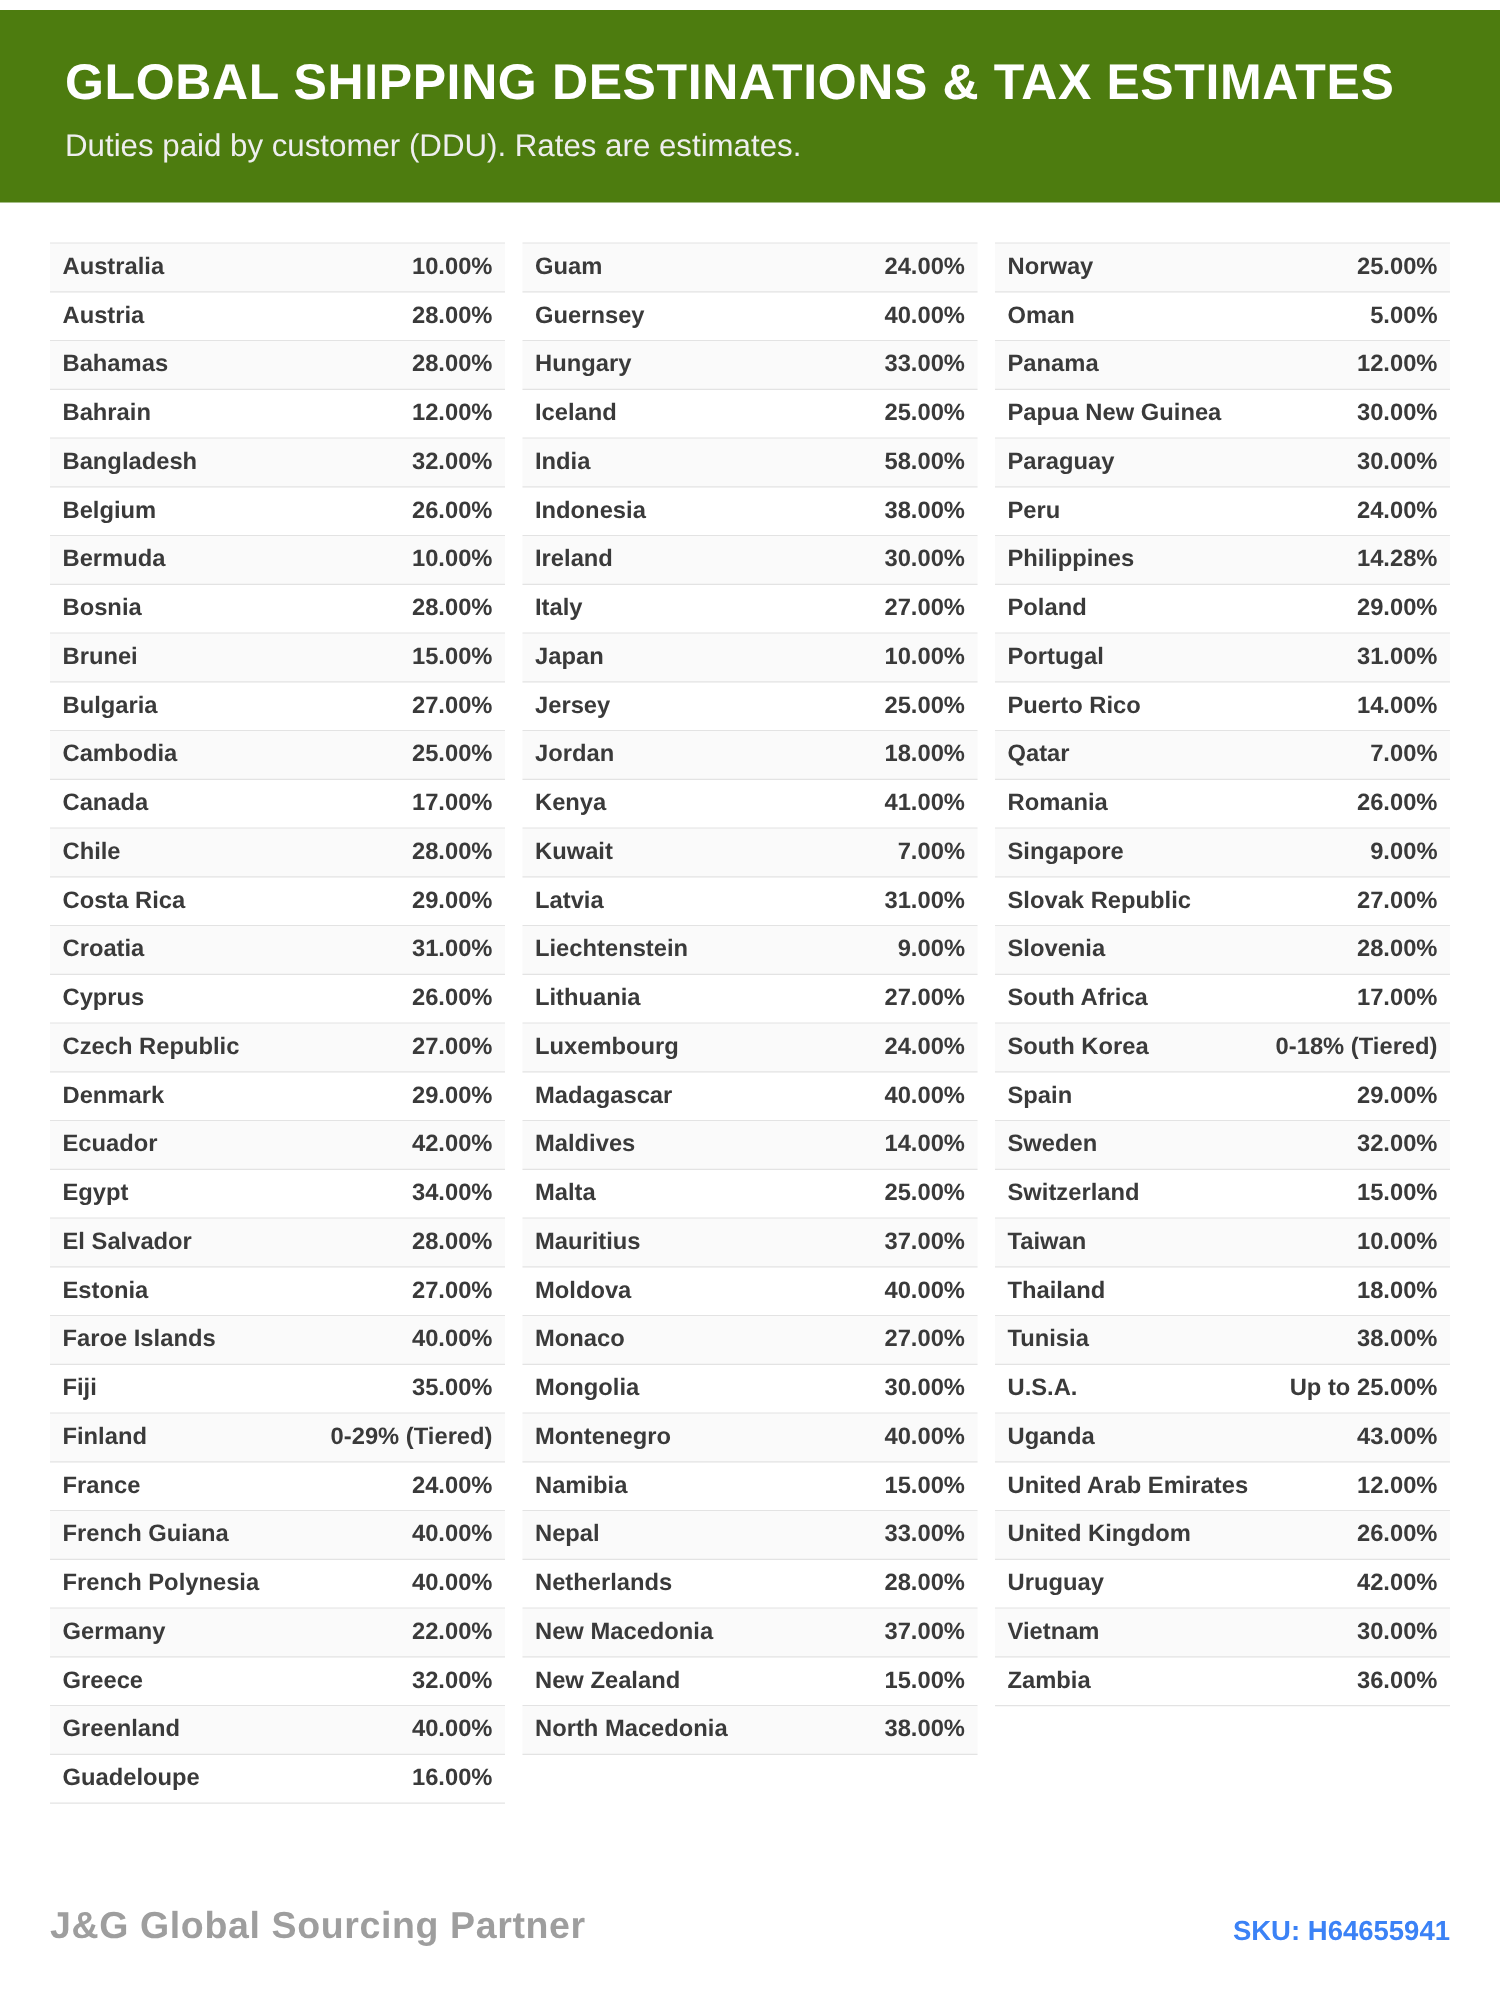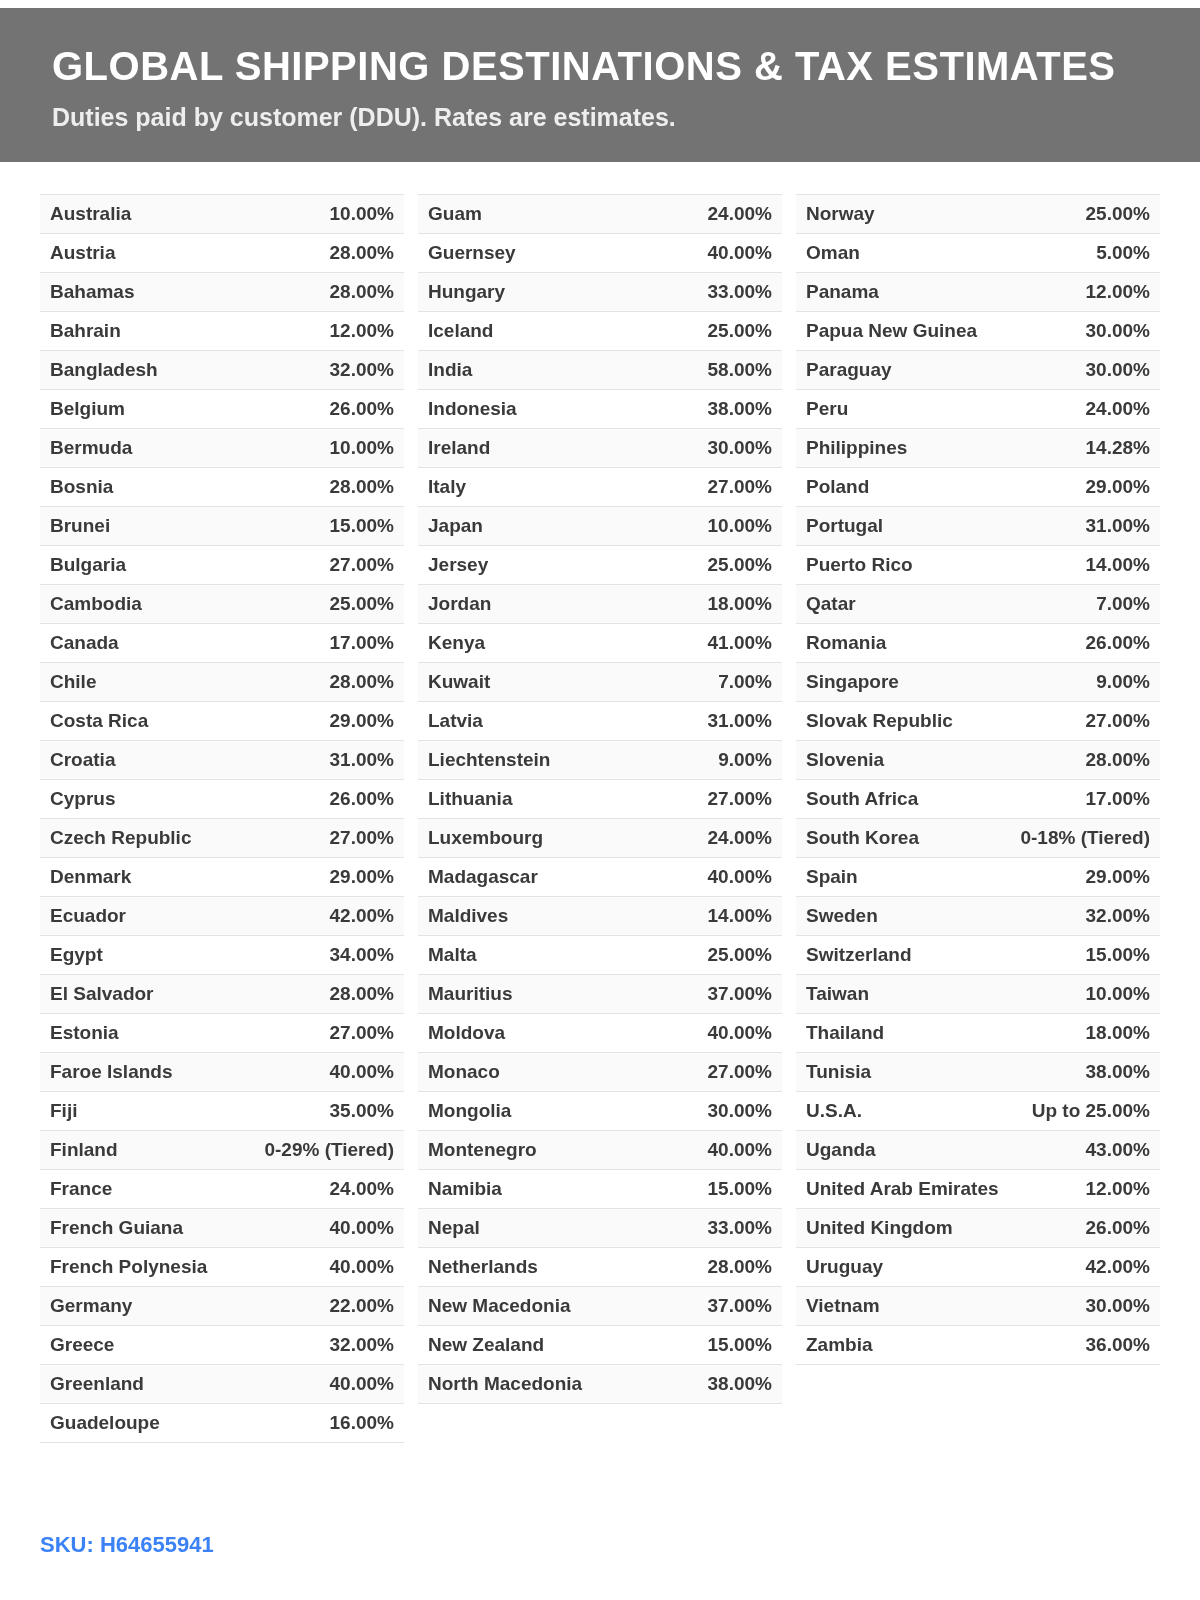--- a/index.html
+++ b/index.html
@@ -5,35 +5,35 @@
   * { margin: 0; padding: 0; box-sizing: border-box; }
   html, body {
     width: 1200px;
     height: 1600px;
     background: #ffffff;
     font-family: "Liberation Sans", "DejaVu Sans", sans-serif;
     overflow: hidden;
     position: relative;
   }
   .header {
-    background: #737373;
+    background: #4d7c0f;
     margin-top: 8px;
     padding: 36px 52px 30px 52px;
   }
   .header .title {
     color: #ffffff;
     font-size: 40px;
     font-weight: 800;
     letter-spacing: 0.5px;
     white-space: nowrap;
   }
   .header .subtitle {
     color: #eeeeee;
     font-size: 25px;
-    font-weight: 700;
+    font-weight: 400;
     margin-top: 14px;
   }
   .table-area {
     display: flex;
     gap: 14px;
     margin: 32px 40px 0 40px;
   }
   .col {
     flex: 1;
     border-top: 1px solid #e3e3e3;
@@ -457,14 +457,15 @@
         <span class="rate">30.00%</span>
       </div>
       <div class="row">
         <span class="country">Zambia</span>
         <span class="rate">36.00%</span>
       </div>
     </div>
 </div>
 
 <div class="footer">
+  <div class="brand">J&amp;G Global Sourcing Partner</div>
   <div class="sku">SKU: H64655941</div>
 </div>
 
 </body></html>

